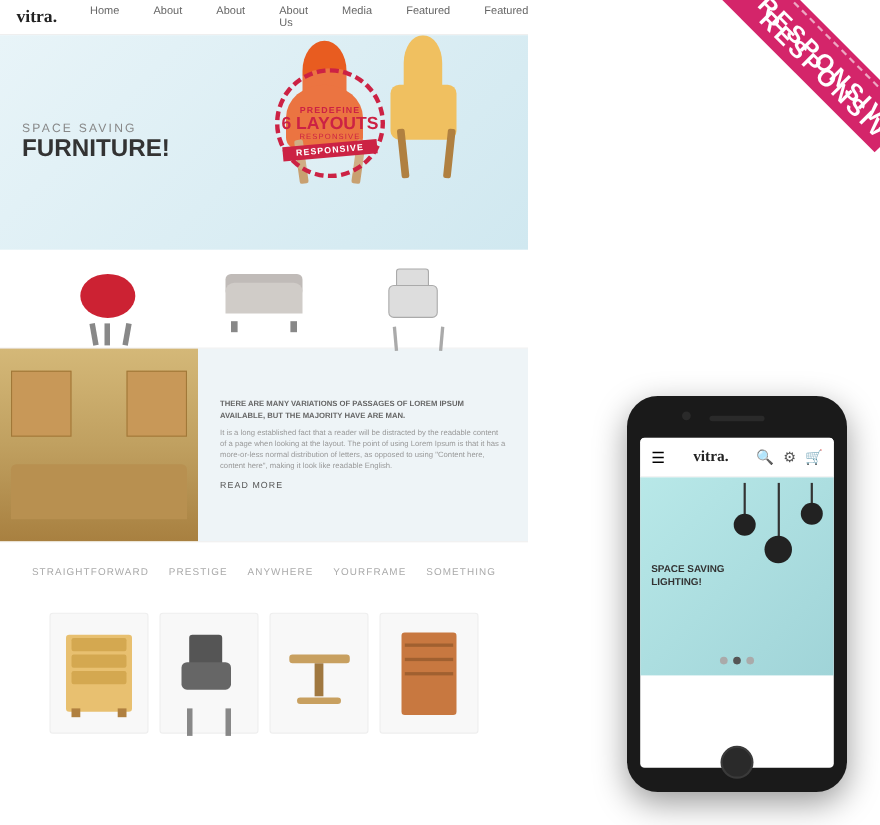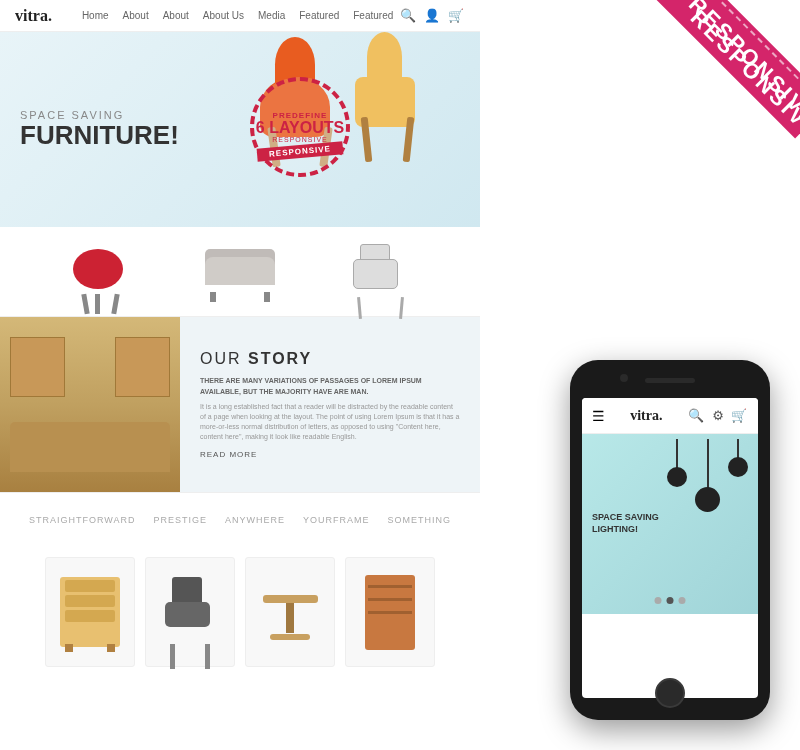--- a/index.html
+++ b/index.html
@@ -36,38 +36,38 @@
       font-size: 11px;
       color: #555;
     }
     .nav-logo {
       font-size: 16px;
       font-weight: bold;
       color: #222;
       margin-right: 30px;
       font-family: Georgia, serif;
     }
-    .nav-links { display: flex; gap: 14px; font-size: 10px; color: #666; flex: 1; }
+    .nav-links { display: flex; gap: 31px; font-size: 10px; color: #666; flex: 1; }
     .nav-icons { display: flex; gap: 8px; font-size: 13px; color: #555; }
 
     
     .hero-section {
       background: linear-gradient(135deg, #e8f4f8 0%, #d0e8f0 100%);
       height: 195px;
       position: relative;
       display: flex;
       align-items: center;
       padding: 15px 20px;
       overflow: hidden;
     }
     .hero-text {
       z-index: 2;
     }
     .hero-text .small { font-size: 11px; color: #888; letter-spacing: 2px; text-transform: uppercase; }
-    .hero-text .big { font-size: 26px; font-weight: 900; color: #333; text-transform: uppercase; line-height: 1.1; }
+    .hero-text .big { font-size: 22px; font-weight: 900; color: #333; text-transform: uppercase; line-height: 1.1; }
     .hero-chairs {
       position: absolute;
       right: 60px;
       top: 10px;
       display: flex;
       align-items: flex-end;
       gap: 15px;
     }
     
     .chair-orange {
@@ -119,21 +119,21 @@
       top: -10px;
       left: 12px;
     }
     .chair-white-tall .leg1 { width: 7px; height: 45px; background: #b08040; position: absolute; bottom: 0; left: 8px; transform: rotate(-6deg); border-radius: 2px; }
     .chair-white-tall .leg2 { width: 7px; height: 45px; background: #b08040; position: absolute; bottom: 0; right: 8px; transform: rotate(6deg); border-radius: 2px; }
 
     
     .stamp {
       position: absolute;
       right: 130px;
-      top: 45px;
+      top: 30px;
       width: 100px;
       height: 100px;
       border-radius: 50%;
       border: 4px dashed #cc2244;
       display: flex;
       flex-direction: column;
       align-items: center;
       justify-content: center;
       background: rgba(255,255,255,0.15);
       z-index: 10;
@@ -645,23 +645,20 @@
 
     <div class="story-section">
       <div class="story-img">
         <div class="story-img-kitchen">
           <div class="kitchen-cabinet"></div>
           <div class="kitchen-cabinet2"></div>
           <div class="kitchen-counter"></div>
         </div>
       </div>
       <div class="story-content">
-        <div class="story-title">
-          <span>OUR</span> <strong>STORY</strong>
-        </div>
         <div class="story-text story-text-bold">THERE ARE MANY VARIATIONS OF PASSAGES OF LOREM IPSUM AVAILABLE, BUT THE MAJORITY HAVE ARE MAN.</div>
         <div class="story-body-text">It is a long established fact that a reader will be distracted by the readable content of a page when looking at the layout. The point of using Lorem Ipsum is that it has a more-or-less normal distribution of letters, as opposed to using "Content here, content here", making it look like readable English.</div>
         <div class="read-more">READ MORE</div>
       </div>
     </div>
 
     <div class="brand-logos">
       <div class="brand-item">Straightforward</div>
       <div class="brand-item">Prestige</div>
       <div class="brand-item">Anywhere</div>

